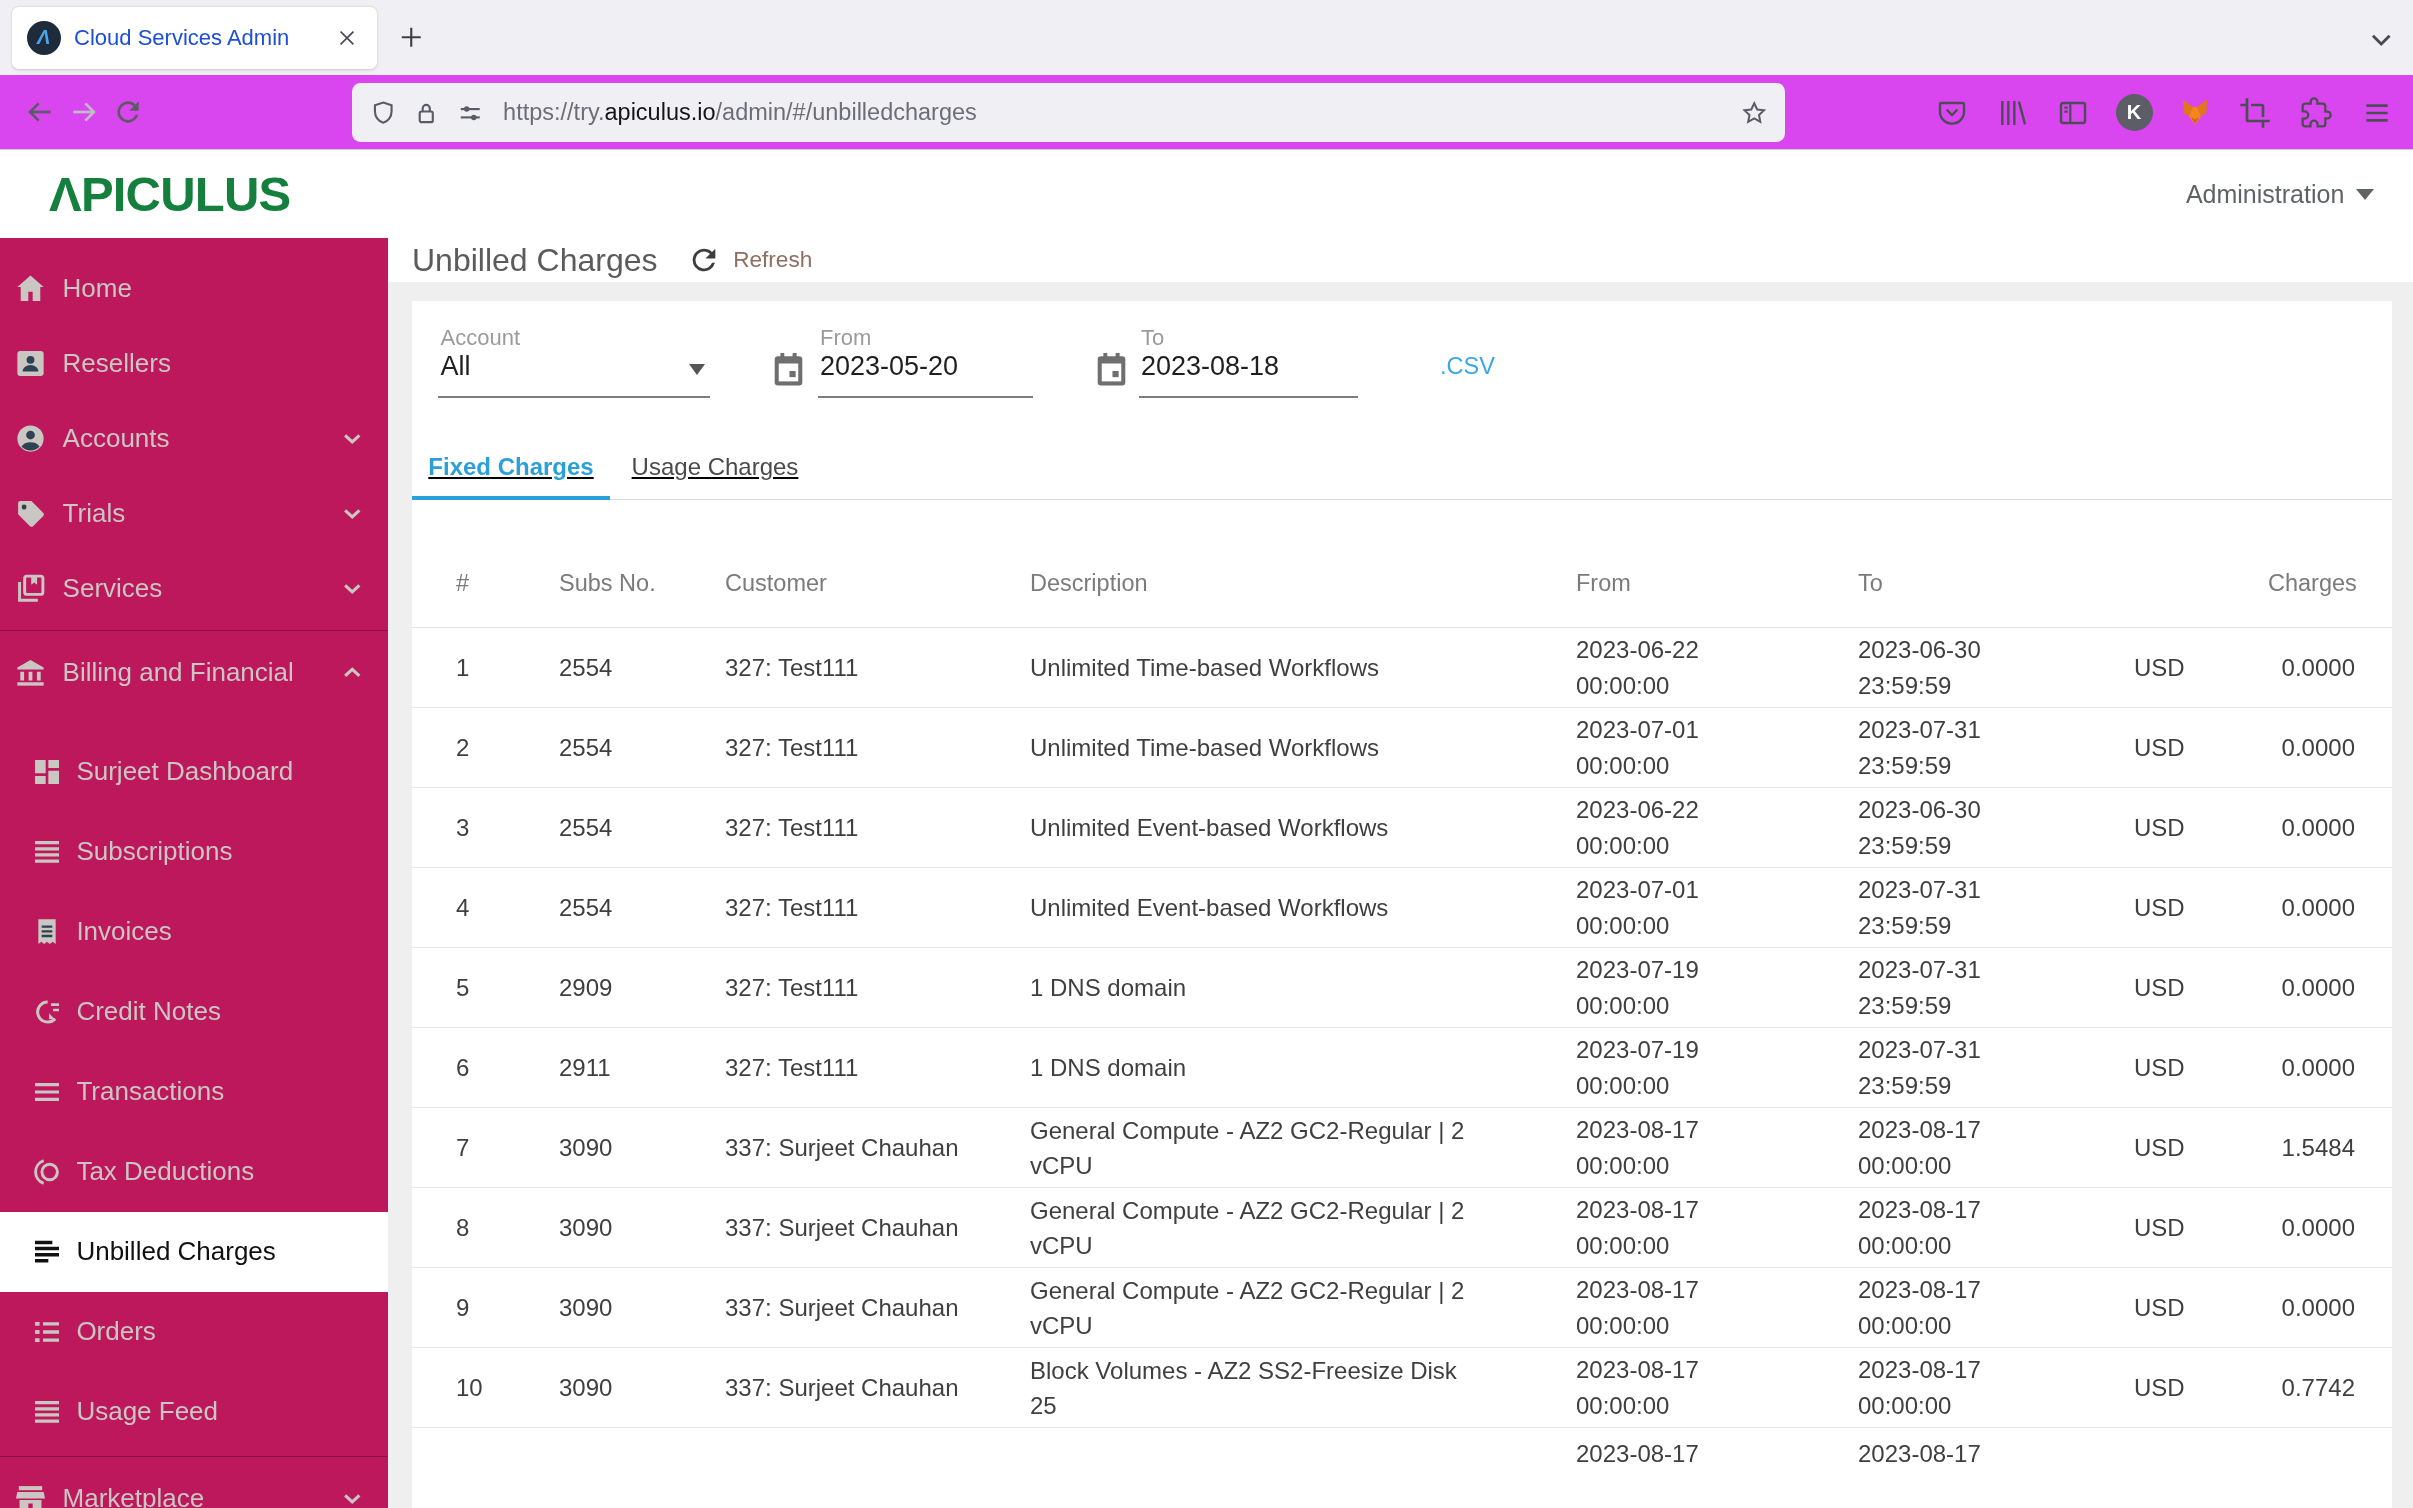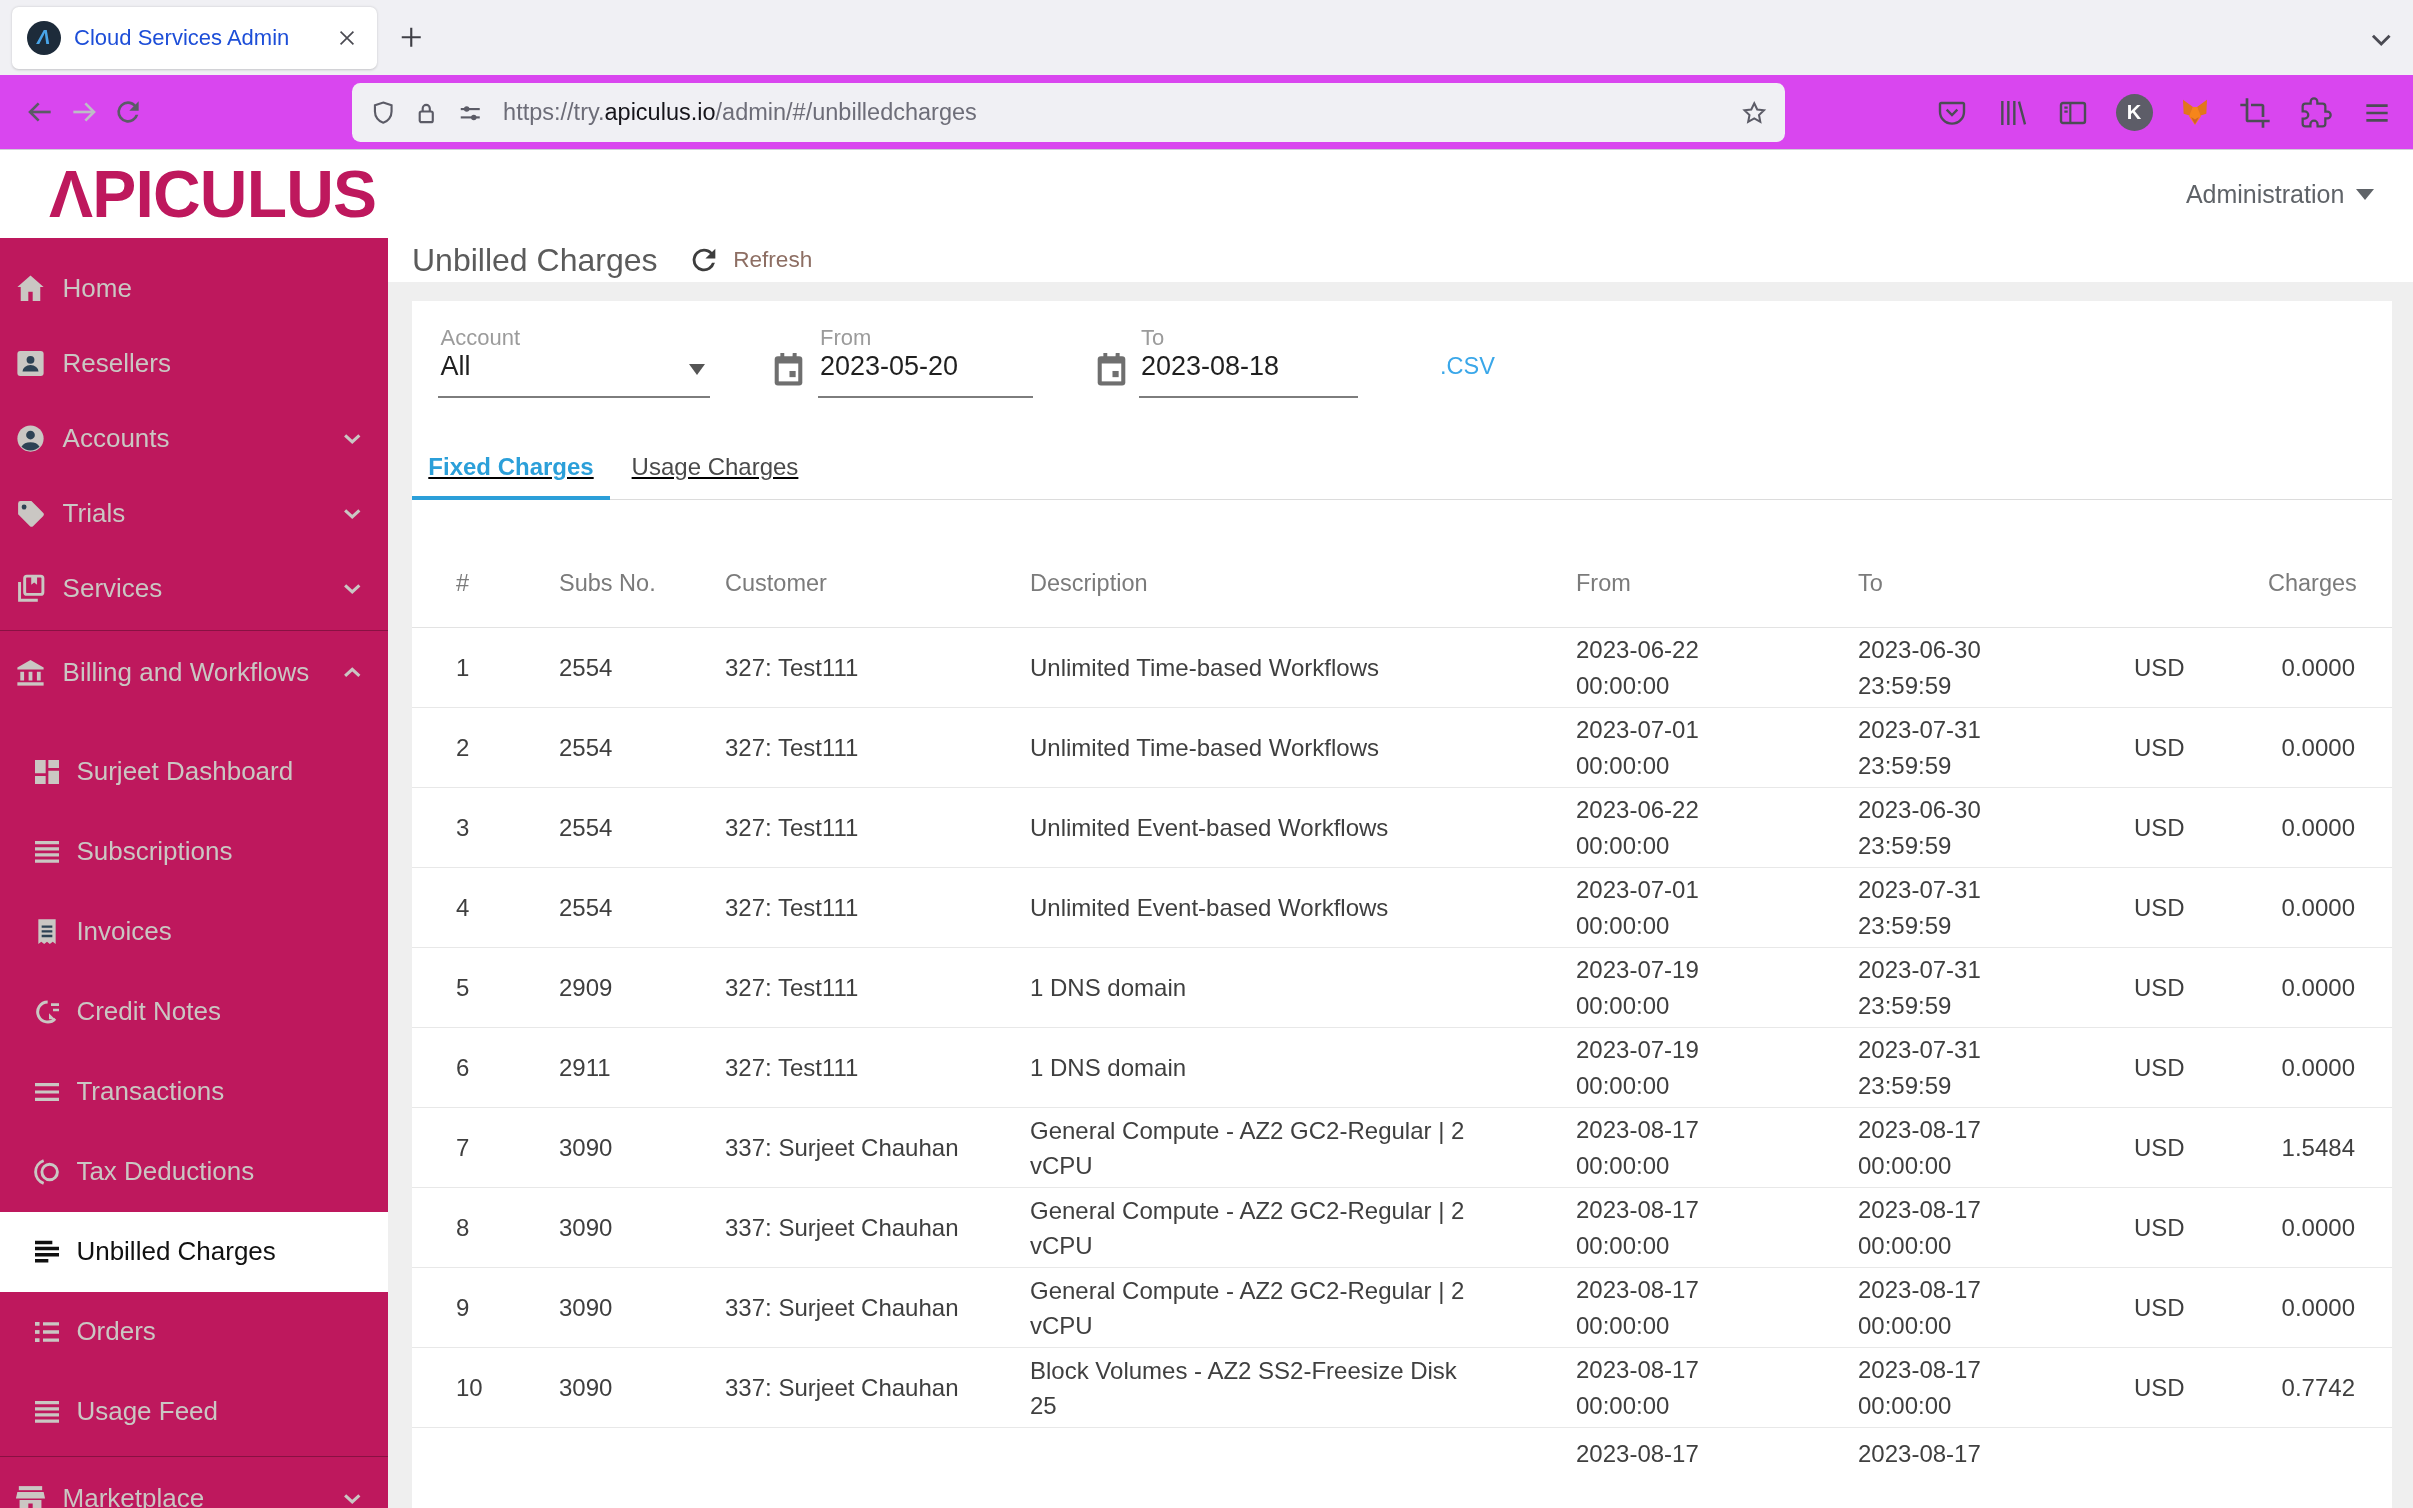--- a/index.html
+++ b/index.html
@@ -37,21 +37,21 @@
   .star { margin-left:auto; }
   .nav-right { position:absolute; right:11.7px; top:0; height:75px; display:flex; align-items:center; gap:11.7px; }
   .tbtn { width:49px; height:49px; display:flex; align-items:center; justify-content:center;
     color:#4c4c55; border-radius:6.7px; }
   .tbtn svg { width:32px; height:32px; }
   .avatar { width:37px; height:37px; border-radius:50%; background:#5d5d68; color:#fff;
     font-size:20px; font-weight:bold; display:flex; align-items:center; justify-content:center; }
 
   
   .siteheader { height:88px; background:#fff; display:flex; align-items:center; justify-content:space-between; }
-  .logo { margin-left:49px; font-size:66px; font-weight:800; letter-spacing:-0.8px; color:#be185d; }
+  .logo { margin-left:49px; font-size:49px; font-weight:800; letter-spacing:-0.8px; color:#15803d; }
   .adminmenu { margin-right:39px; font-size:25px; color:#5f6368; display:flex; align-items:center; gap:11.7px; }
   .caret-down { width:0; height:0; border-left:9.2px solid transparent; border-right:9.2px solid transparent;
     border-top:11px solid #5f6368; }
 
   .shell { display:flex; height:1270px; }
 
   
   .sidebar { width:388px; background:#be185d; flex:0 0 auto; padding-top:12.6px; overflow:hidden; }
   .side-item { height:75px; display:flex; align-items:center; color:#cac7c3; position:relative; }
   .side-item.sub { height:80px; }
@@ -310,21 +310,21 @@
       <div class="side-item ">
         <span class="sicon">
           <svg viewBox="0 0 24 24">
             <path d="M3 8.6 12 3.5l9 5.1v1.4H3z" fill="currentColor"></path>
             <rect x="5" y="11.5" width="2.6" height="6" fill="currentColor"></rect>
             <rect x="10.7" y="11.5" width="2.6" height="6" fill="currentColor"></rect>
             <rect x="16.4" y="11.5" width="2.6" height="6" fill="currentColor"></rect>
             <rect x="3" y="18.7" width="18" height="2.3" fill="currentColor"></rect>
           </svg>
         </span>
-        <span class="slabel">Billing and Workflows</span>
+        <span class="slabel">Billing and Financial</span>
         <span class="schev">
           <svg viewBox="0 0 24 24">
             <polyline points="6 15 12 9.5 18 15" fill="none" stroke="currentColor" stroke-width="2.6"></polyline>
           </svg>
         </span>
       </div>
       <div class="side-gap"></div>
       <div class="side-item sub">
         <span class="sicon">
           <svg viewBox="0 0 24 24">

